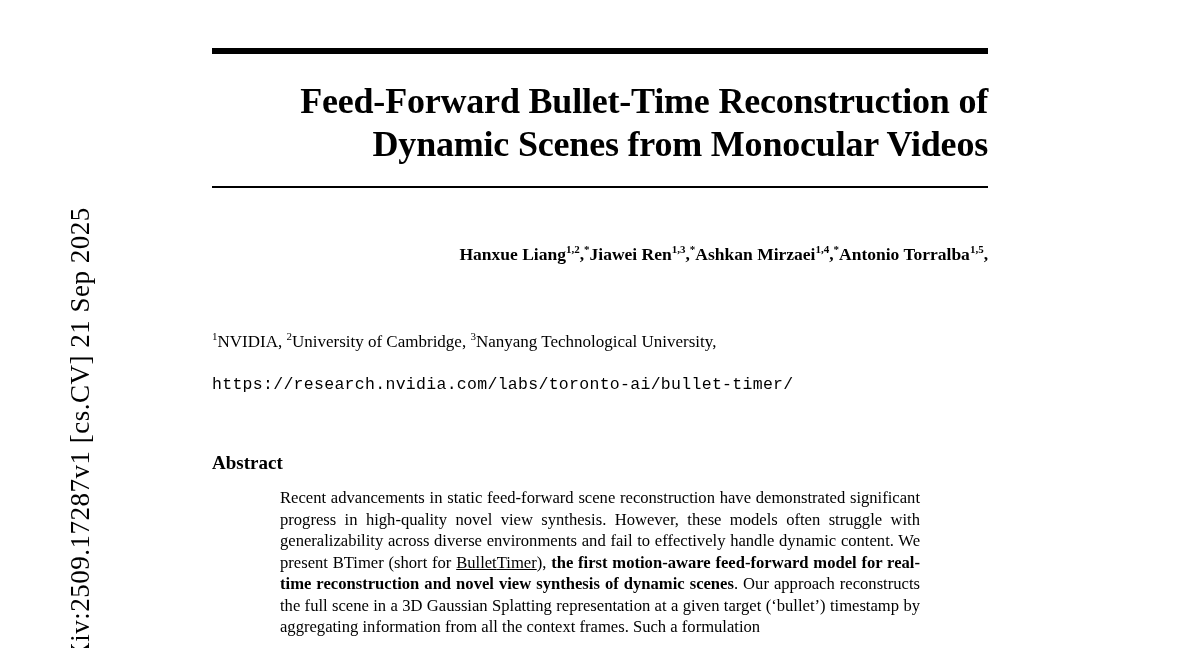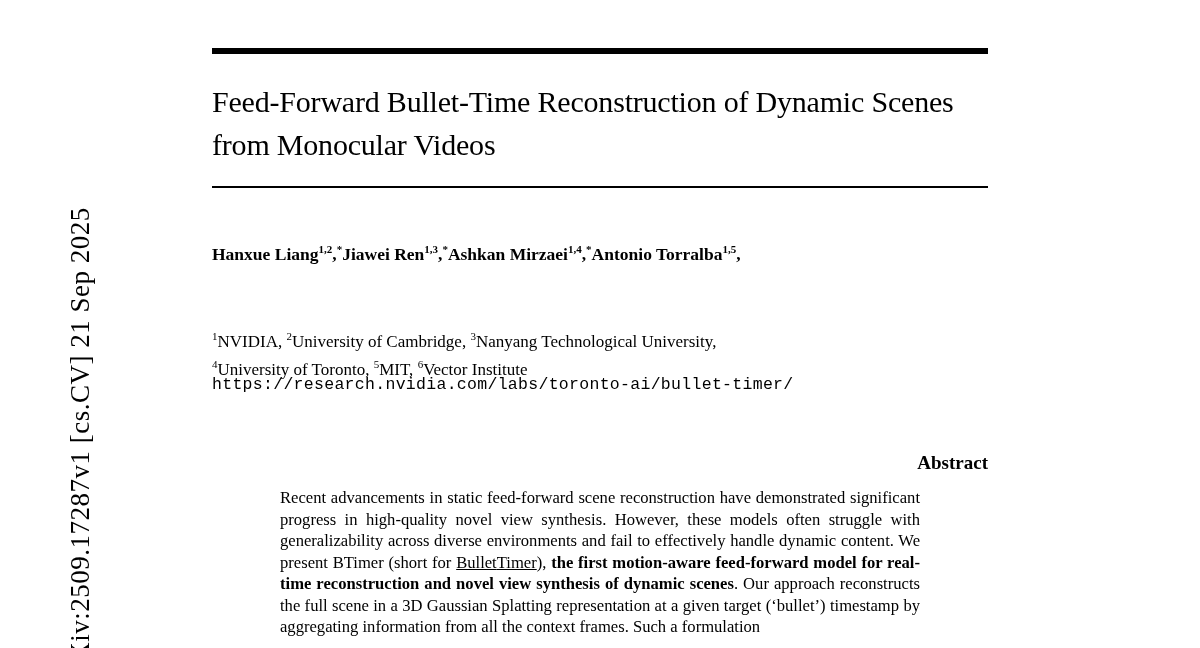--- a/index.html
+++ b/index.html
@@ -62,33 +62,33 @@
     width: 776px;
     height: 2px;
     background: #000;
   }
 
   .title {
     position: absolute;
     left: 212px;
     top: 80px;
     width: 776px;
-    text-align: left;
-    font-size: 30px;
-    font-weight: normal;
+    text-align: right;
+    font-size: 36px;
+    font-weight: bold;
     line-height: 43px;
     letter-spacing: -0.2px;
   }
 
   .authors {
     position: absolute;
     left: 212px;
     top: 236px;
     width: 776px;
-    text-align: left;
+    text-align: right;
     font-size: 17.5px;
     font-weight: bold;
     line-height: 26px;
   }
   .authors sup {
     font-weight: bold;
     font-size: 11px;
     vertical-align: super;
   }
 
@@ -113,21 +113,21 @@
     font-family: "Liberation Mono", monospace;
     font-size: 16.5px;
     letter-spacing: 0.3px;
   }
 
   .abstract-head {
     position: absolute;
     left: 212px;
     top: 452px;
     width: 776px;
-    text-align: right;
+    text-align: left;
     font-size: 19px;
     font-weight: bold;
   }
 
   .abstract-body {
     position: absolute;
     left: 280px;
     top: 487px;
     width: 640px;
     font-size: 16.6px;
@@ -158,23 +158,20 @@
   <div class="authors">
     <div>
       Hanxue Liang<sup>1,2</sup>,<sup>*</sup>Jiawei Ren<sup>1,3</sup>,<sup>*</sup>Ashkan Mirzaei<sup>1,4</sup>,<sup>*</sup>Antonio Torralba<sup>1,5</sup>,
     </div>
   </div>
 
   <div class="affil">
     <div>
       <sup>1</sup>NVIDIA, <sup>2</sup>University of Cambridge, <sup>3</sup>Nanyang Technological University,
     </div>
-    <div>
-      <sup>4</sup>University of Toronto, <sup>5</sup>MIT, <sup>6</sup>Vector Institute
-    </div>
   </div>
 
   <div class="url">https://research.nvidia.com/labs/toronto-ai/bullet-timer/</div>
 
   <div class="abstract-head">Abstract</div>
 
   <div class="abstract-body">
     <span>Recent advancements in static feed-forward scene reconstruction have demonstrated significant progress in high-quality novel view synthesis. However, these models often struggle with generalizability across diverse environments and fail to effectively handle dynamic content. We present BTimer (short for </span><span class="u">Bullet</span><span class="u">Timer</span><span>), </span><b>the first motion-aware feed-forward model for real-time reconstruction and novel view synthesis of dynamic scenes</b><span>.  Our approach reconstructs the full scene in a 3D Gaussian Splatting representation at a given target (‘bullet’) timestamp by aggregating information from all the context frames. Such a formulation</span>
   </div>
 

